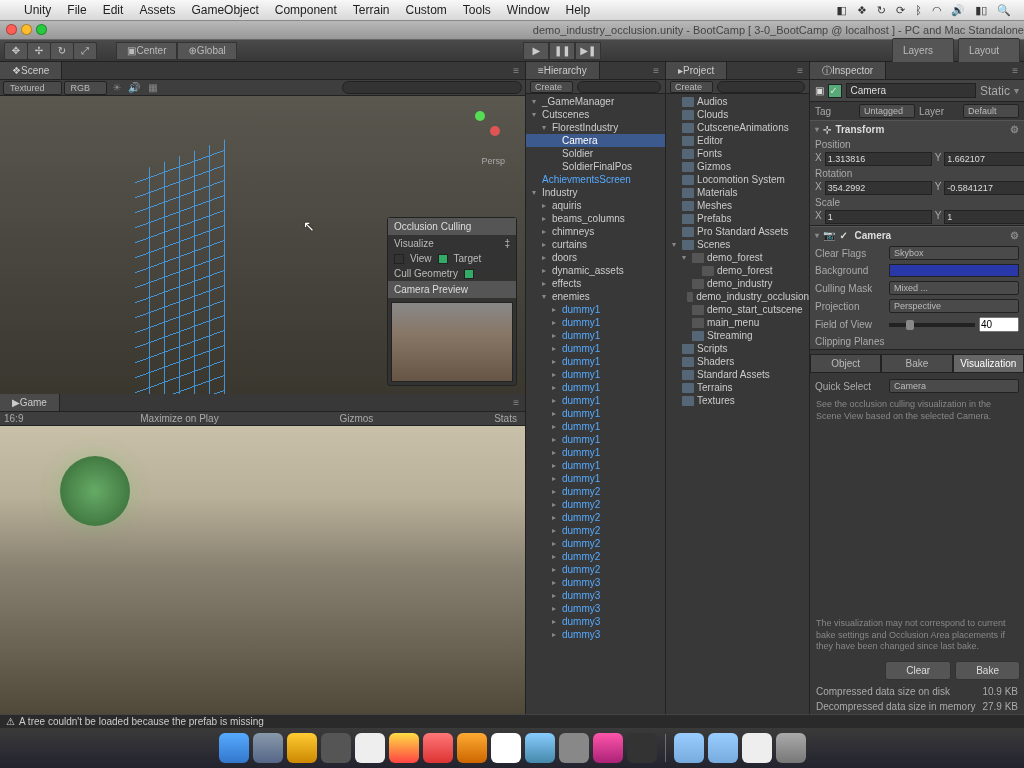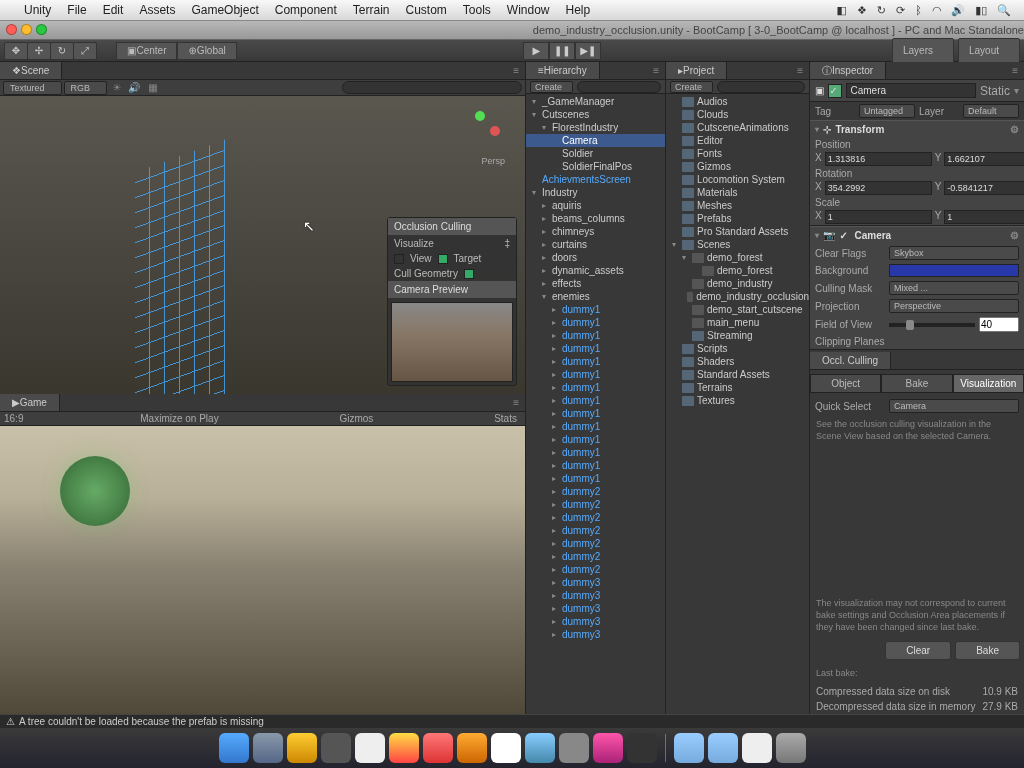--- a/index.html
+++ b/index.html
@@ -593,40 +593,36 @@
           <div style="flex:1;height:4px;background:#222;position:relative">
             <div style="position:absolute;left:20%;top:-3px;width:8px;height:10px;background:#888;border-radius:2px"></div>
           </div>
           <input class="vin" style="width: 40px;" value="40">
         </div>
       <div class="row">
           <span style="width:90px">Clipping Planes</span>
         </div>
     </div>
 
-    <div class="tab" style="margin-top:2px">
-        <div class="tt">Occl. Culling</div>
-      </div>
     <div class="tabs3">
       <div class="t3">Object</div>
       <div class="t3">Bake</div>
       <div class="t3 act">Visualization</div>
     </div>
     <div class="row" style="padding-top:6px">
         <span style="width:70px">Quick Select</span>
         <div class="sel">Camera</div>
       </div>
     <div class="info">See the occlusion culling visualization in the Scene View based on the selected Camera.</div>
     <div style="flex:1"></div>
     <div class="info">The visualization may not correspond to current bake settings and Occlusion Area placements if they have been changed since last bake.</div>
     <div class="btns">
       <div class="b">Clear</div>
       <div class="b">Bake</div>
     </div>
-    <div class="info">Last bake:</div>
     <div class="stat">
         <span>Compressed data size on disk</span>
         <span class="sv">10.9 KB</span>
       </div>
     <div class="stat">
         <span>Decompressed data size in memory</span>
         <span class="sv">27.9 KB</span>
       </div>
   </div>
 </div>

